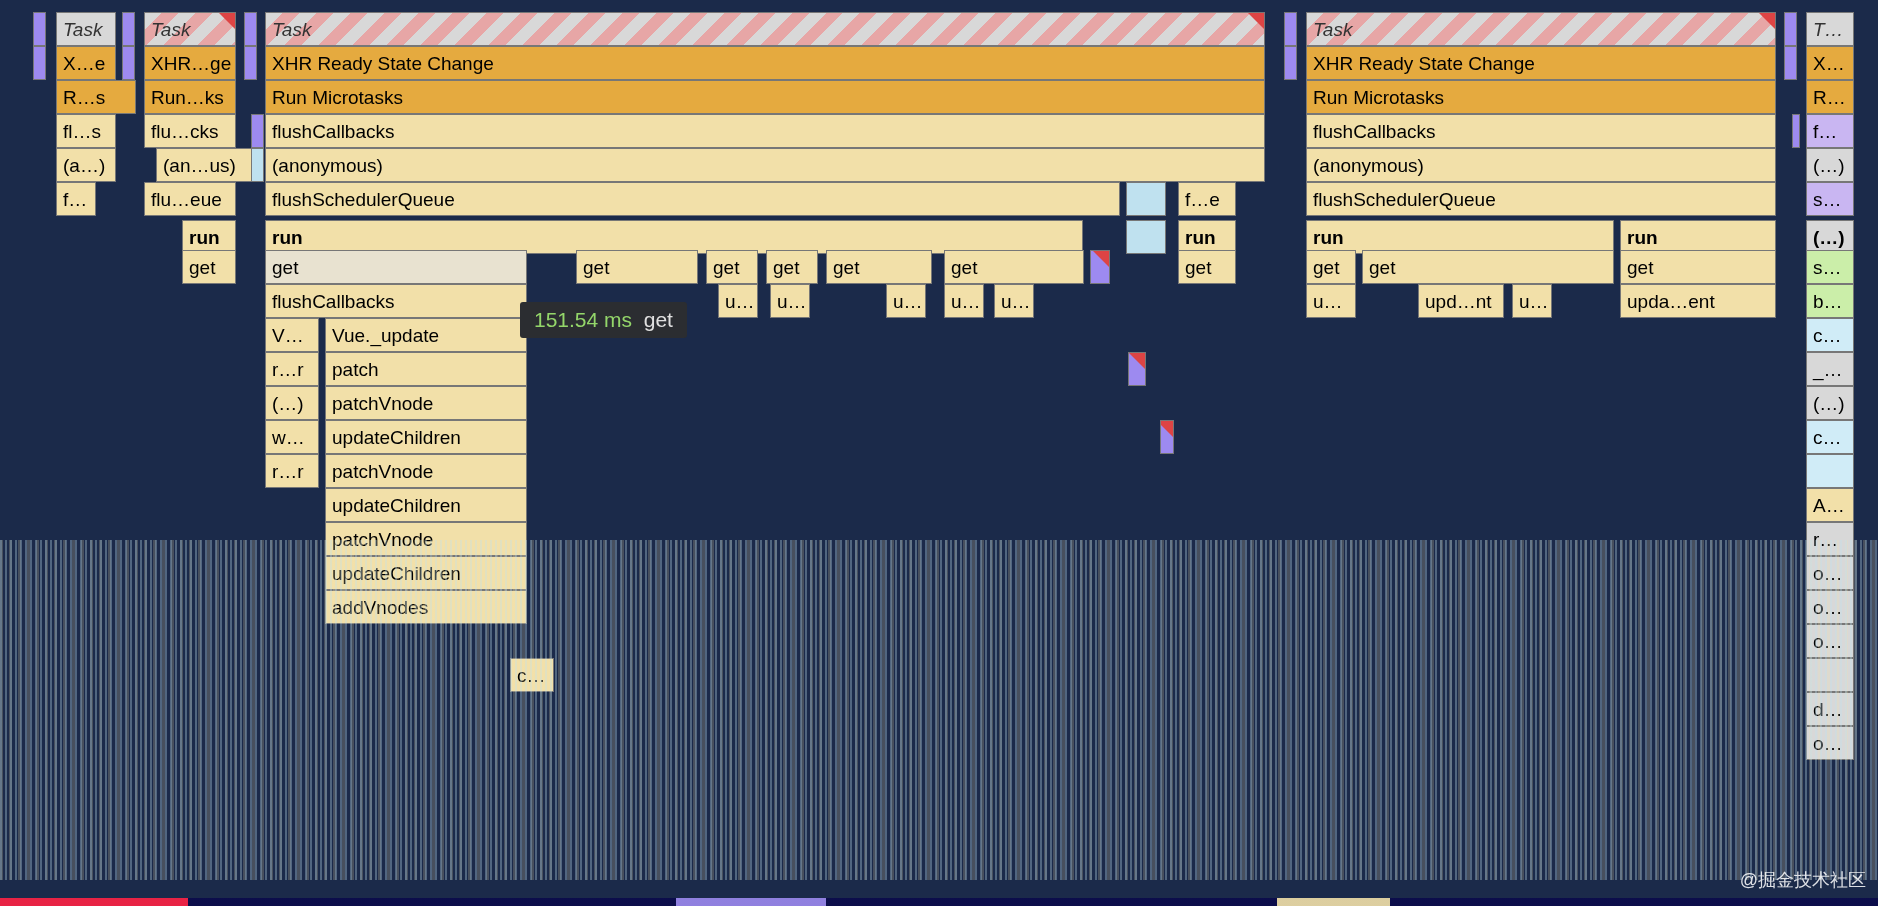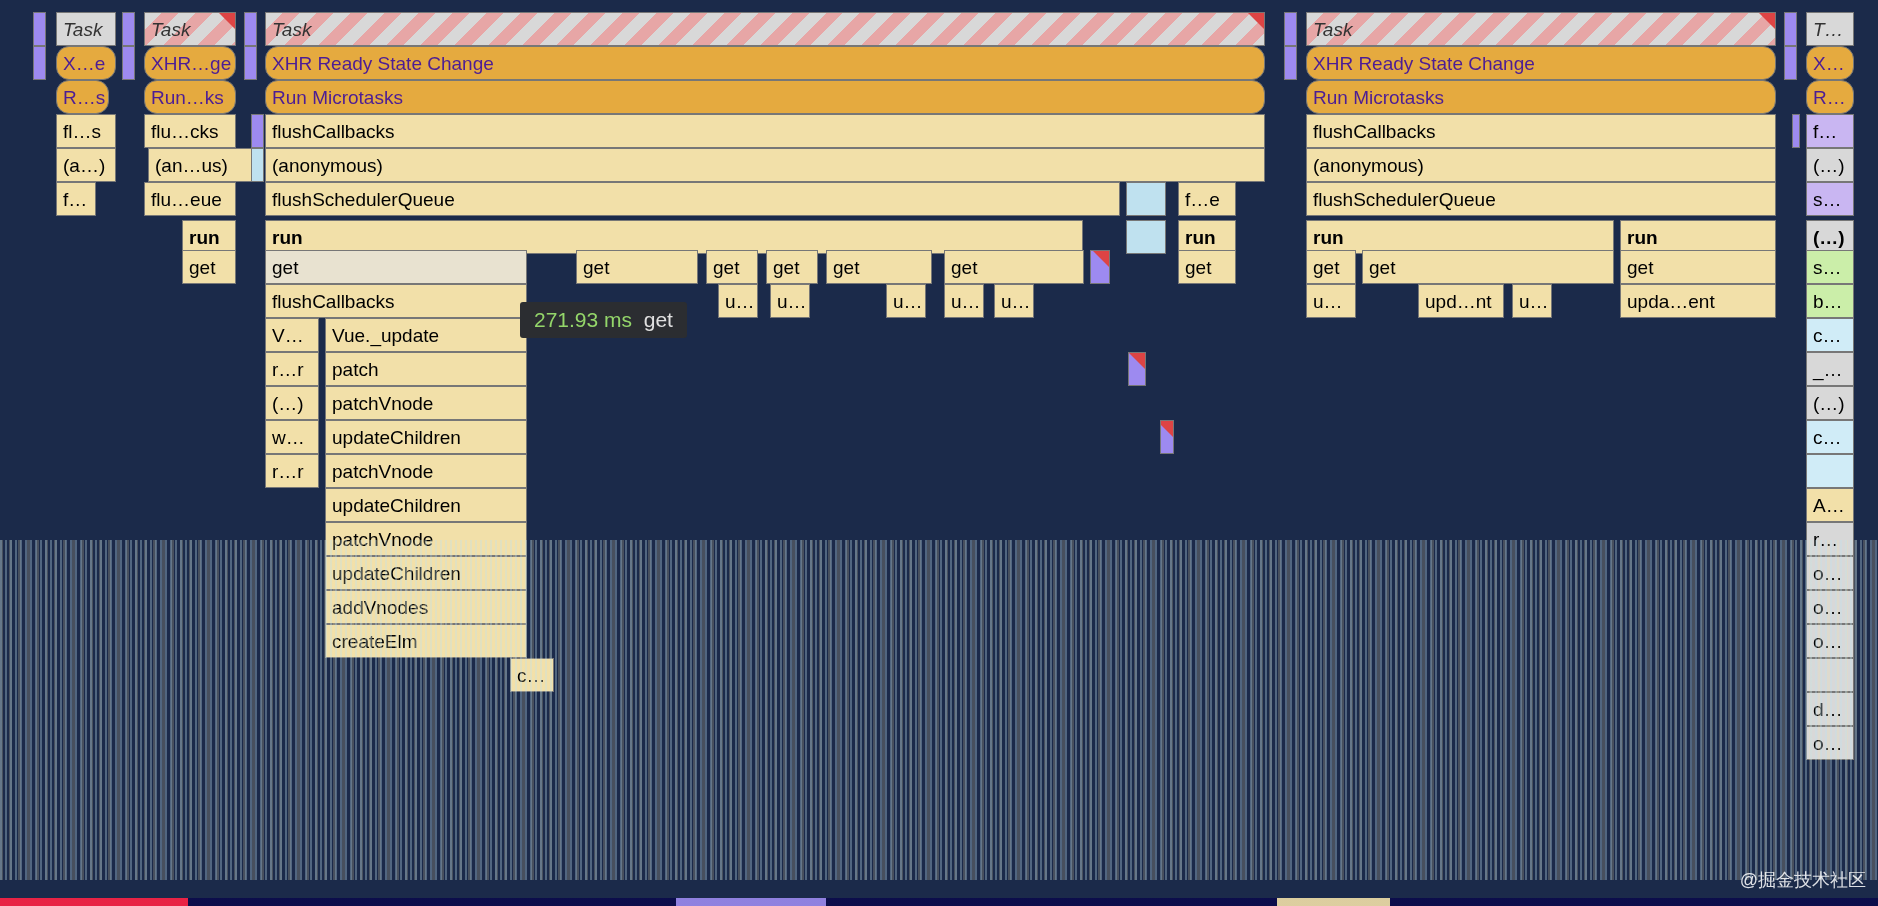--- a/index.html
+++ b/index.html
@@ -24,21 +24,21 @@
     box-sizing: border-box;
     border: 1px solid #777;
     overflow: hidden;
     white-space: nowrap;
     padding: 4px 6px 0 6px;
     line-height: 26px;
   }
   .bar.nolabel { padding: 0; }
   
   .c-task     { background: #d8d8d8; color:#333;font-style:italic; }
-  .c-gold     { background: #e5aa3f; color:#4c1d95;border-radius:13px; }
+  .c-gold     { background: #e5aa3f; color:#000000; }
   .c-yellow   { background: #f2e0a9; }
   .c-selected { background: #e8e2d0; } 
   .c-purple   { background: #9d8af0; }
   .c-lblue    { background: #bfe1ef; }
   .c-lgreen   { background: #cbeea9; }
   
   .c-rpurple  { background: #c9b6f2; }
   .c-rlblue   { background: #d0ecf7; }
   .c-rgray    { background: #d8d8d8; }
   
@@ -117,38 +117,38 @@
       <div class="bar c-purple nolabel" style="left: 122px; width: 13px;"></div>
       <div class="bar c-gold" style="left: 144px; width: 92px;">XHR…ge</div>
       <div class="bar c-purple nolabel" style="left: 244px; width: 13px;"></div>
       <div class="bar c-gold" style="left: 265px; width: 1000px;">XHR Ready State Change</div>
       <div class="bar c-purple nolabel" style="left: 1284px; width: 13px;"></div>
       <div class="bar c-gold" style="left: 1306px; width: 470px;">XHR Ready State Change</div>
       <div class="bar c-purple nolabel" style="left: 1784px; width: 13px;"></div>
       <div class="bar c-gold" style="left: 1806px; width: 48px;">X…</div>
     </div>
     <div class="row" style="top: 80px;">
-      <div class="bar c-gold" style="left: 56px; width: 53px;">R…s</div>
+      <div class="bar c-gold" style="left: 56px; width: 80px;">R…s</div>
       <div class="bar c-gold" style="left: 144px; width: 92px;">Run…ks</div>
       <div class="bar c-gold" style="left: 265px; width: 1000px;">Run Microtasks</div>
       <div class="bar c-gold" style="left: 1306px; width: 470px;">Run Microtasks</div>
       <div class="bar c-gold" style="left: 1806px; width: 48px;">R…</div>
     </div>
     <div class="row" style="top: 114px;">
       <div class="bar c-yellow" style="left: 56px; width: 60px;">fl…s</div>
       <div class="bar c-yellow" style="left: 144px; width: 92px;">flu…cks</div>
       <div class="bar c-purple nolabel" style="left: 251px; width: 13px;"></div>
       <div class="bar c-yellow" style="left: 265px; width: 1000px;">flushCallbacks</div>
       <div class="bar c-yellow" style="left: 1306px; width: 470px;">flushCallbacks</div>
       <div class="bar c-purple nolabel" style="left: 1792px; width: 8px;"></div>
       <div class="bar c-rpurple" style="left: 1806px; width: 48px;">f…</div>
     </div>
     <div class="row" style="top: 148px;">
       <div class="bar c-yellow" style="left: 56px; width: 60px;">(a…)</div>
-      <div class="bar c-yellow" style="left: 148px; width: 104px;">(an…us)</div>
+      <div class="bar c-yellow" style="left: 156px; width: 104px;">(an…us)</div>
       <div class="bar c-lblue nolabel" style="left: 251px; width: 13px;"></div>
       <div class="bar c-yellow" style="left: 265px; width: 1000px;">(anonymous)</div>
       <div class="bar c-yellow" style="left: 1306px; width: 470px;">(anonymous)</div>
       <div class="bar c-rgray" style="left: 1806px; width: 48px;">(…)</div>
     </div>
     <div class="row" style="top: 182px;">
       <div class="bar c-yellow" style="left: 56px; width: 40px;">f…</div>
       <div class="bar c-yellow" style="left: 144px; width: 92px;">flu…eue</div>
       <div class="bar c-yellow" style="left: 265px; width: 855px;">flushSchedulerQueue</div>
       <div class="bar c-lblue nolabel" style="left: 1126px; width: 40px;"></div>
@@ -230,37 +230,36 @@
     </div>
     <div class="row" style="top: 556px;">
       <div class="bar c-yellow" style="left: 325px; width: 202px;">updateChildren</div>
       <div class="bar c-rgray" style="left: 1806px; width: 48px;">o…</div>
     </div>
     <div class="row" style="top: 590px;">
       <div class="bar c-yellow" style="left: 325px; width: 202px;">addVnodes</div>
       <div class="bar c-rgray" style="left: 1806px; width: 48px;">o…</div>
     </div>
     <div class="row" style="top: 624px;">
-      <div class="bar c-yellow" style="left: 325px; width: 202px;">createElm</div>
       <div class="bar c-rgray" style="left: 1806px; width: 48px;">o…</div>
     </div>
     <div class="row" style="top: 658px;">
       <div class="bar c-yellow" style="left: 510px; width: 44px;">c…</div>
       <div class="bar c-rgray nolabel" style="left: 1806px; width: 48px;"></div>
     </div>
     <div class="row" style="top: 692px;">
       <div class="bar c-rgray" style="left: 1806px; width: 48px;">d…</div>
     </div>
     <div class="row" style="top: 726px;">
       <div class="bar c-rgray" style="left: 1806px; width: 48px;">o…</div>
     </div>
   </div>
 
 <div class="forest"></div>
 
 <div class="tooltip" style="left:520px; top:302px;">
-  <span class="ms">271.93 ms</span>
+  <span class="ms">151.54 ms</span>
   &nbsp;<span>get</span>
 </div>
 
 <div class="bottom-ruler"></div>
 
 <div class="watermark">@掘金技术社区</div>
 
 </body></html>

